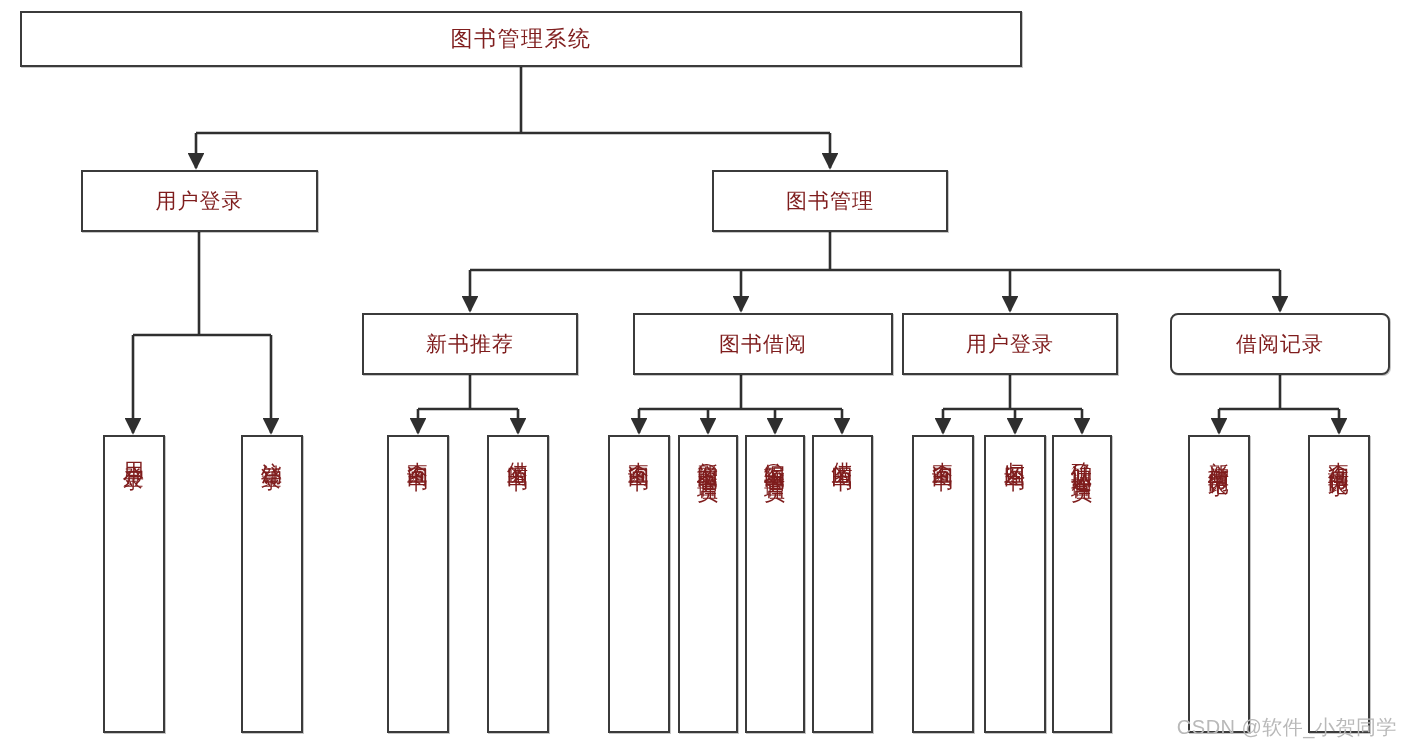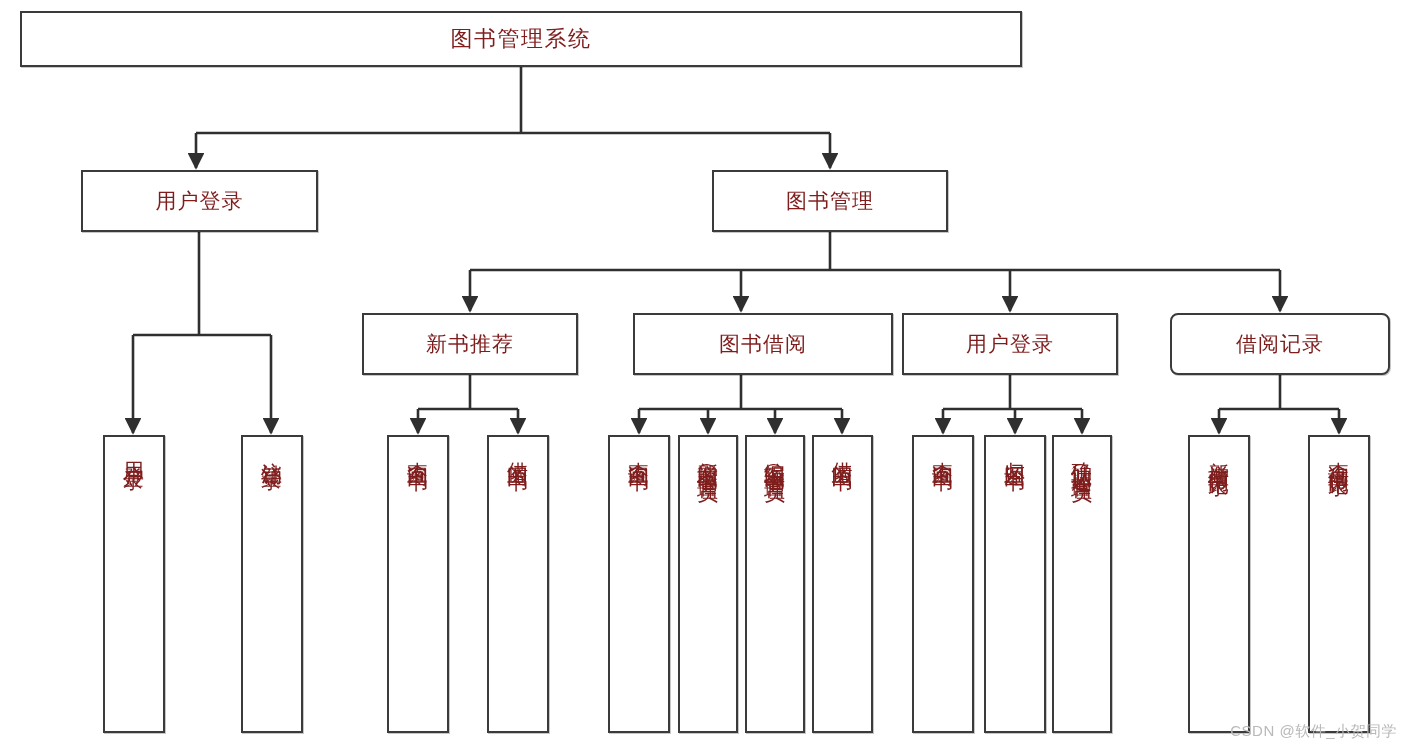--- a/index.html
+++ b/index.html
@@ -62,21 +62,21 @@
     text-orientation: upright;
     font-size: 21px;
     letter-spacing: 3px;
     line-height: 1;
     max-height: 100%;
   }
   .watermark {
     position: absolute;
     right: 8px;
     bottom: 6px;
-    font-size: 15px;
+    font-size: 20px;
     color: #b9b9b9;
     letter-spacing: 0.5px;
     white-space: nowrap;
     user-select: none;
   }
 </style>
 </head>
 <body>
 
 <div id="canvas">

